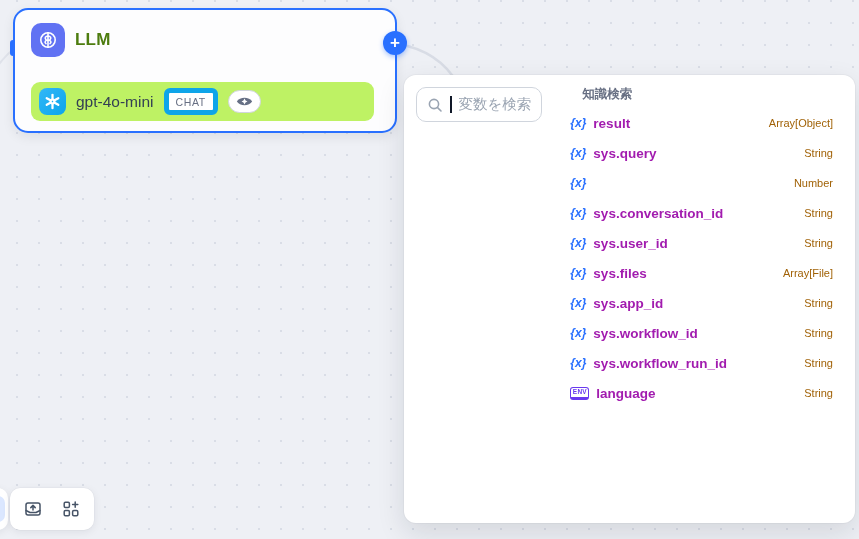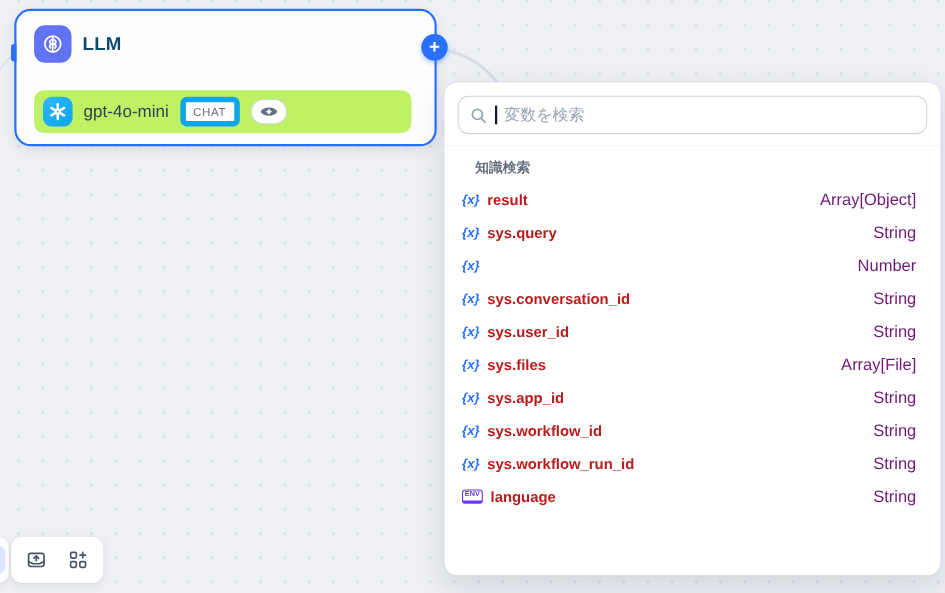--- a/index.html
+++ b/index.html
@@ -23,21 +23,21 @@
   }
   .node-handle {
     position:absolute; left:-5px; top:30px; width:5px; height:16px;
     background:#2970ff; border-radius:3px 0 0 3px;
   }
   .node-header { display:flex; align-items:center; gap:10px; padding:13px 14px 0 16px; }
   .node-icon {
     width:34px; height:34px; border-radius:10px; background:#6172f3;
     display:flex; align-items:center; justify-content:center; flex:none;
   }
-  .node-title { font-size:17px; font-weight:700; color:#0c4a6e; letter-spacing:.2px; }
+  .node-title { font-size:17px; font-weight:700; color:#4d7c0f; letter-spacing:.2px; }
   .model-row {
     position:absolute; left:16px; right:21px; top:72px; height:39px;
     background:#bef264; border-radius:9px;
     display:flex; align-items:center; gap:10px; padding:0 8px 0 8px;
   }
   .provider-icon {
     width:27px; height:27px; border-radius:8px; flex:none;
     background:linear-gradient(135deg,#32b7f7,#0ba5ec);
     display:flex; align-items:center; justify-content:center;
   }
@@ -58,21 +58,21 @@
     font-size:17px; font-weight:700; line-height:1; cursor:pointer;
     box-shadow:0 2px 5px rgba(41,112,255,.4);
     padding-bottom:2px;
   }
 
   
   .panel {
     position:absolute; left:404px; top:75px; width:451px; height:448px;
     background:#fff; border-radius:12px; z-index:2;
     box-shadow:0 10px 28px rgba(16,24,40,.12), 0 0 0 1px rgba(16,24,40,.03);
-    overflow:hidden; display:flex; flex-direction:column;
+    overflow:hidden; display:flex; 
   }
   .search-wrap {
     margin:12px 12px 10px; height:35px; flex:none;
     border:1px solid #d0d5dd; border-radius:10px; background:#fff;
     display:flex; align-items:center; gap:7px; padding:0 10px;
   }
   .caret { width:1.5px; height:17px; background:#101828; flex:none; }
   .search-placeholder { font-size:14.5px; color:#9aa4b2; }
   .panel-divider { height:1px; background:#f2f4f7; flex:none; }
   .var-list { flex:1; padding:5px 0 6px; overflow:hidden; }
@@ -83,22 +83,22 @@
   .var-row {
     height:30px; display:flex; align-items:center; gap:7px;
     padding:0 22px 0 16px; cursor:pointer;
   }
   .var-glyph { font-size:12px; font-weight:700; color:#2970ff; flex:none; font-style:italic; }
   .env-glyph {
     flex:none; font-size:6.5px; font-weight:700; color:#6938ef;
     border:1.2px solid #6938ef; border-bottom-width:3px; border-radius:3px;
     padding:1.5px 1.5px 1px; line-height:1; letter-spacing:.2px;
   }
-  .var-name { font-size:13.5px; font-weight:600; color:#b91c1c; }
-  .var-type { margin-left:auto; font-size:15px; color:#701a75; }
+  .var-name { font-size:13.5px; font-weight:600; color:#a21caf; }
+  .var-type { margin-left:auto; font-size:11px; color:#a16207; }
 
   
   .toolbar {
     position:absolute; left:10px; top:488px; width:84px; height:42px;
     background:#fff; border-radius:10px; z-index:2;
     box-shadow:0 2px 8px rgba(16,24,40,.08), 0 0 0 0.5px rgba(16,24,40,.04);
     display:flex; align-items:center; justify-content:center; gap:20px;
   }
   .tool-btn { width:18px; height:18px; display:flex; align-items:center; justify-content:center; cursor:pointer; color:#475467; }
   .toolbar-cut {

